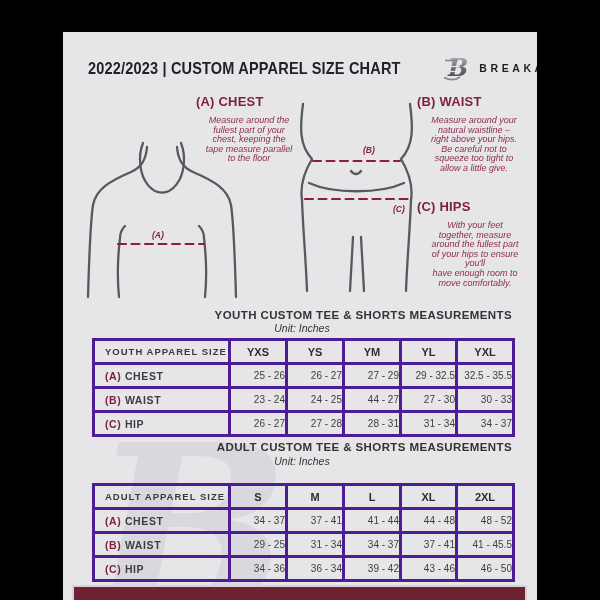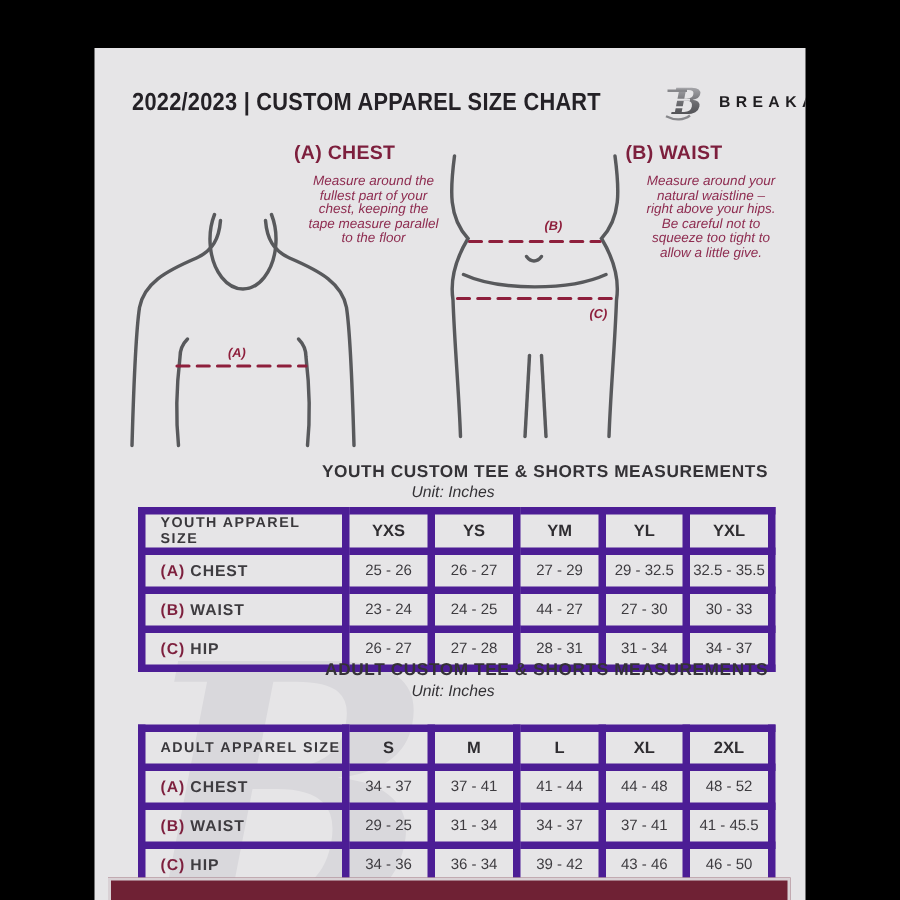--- a/index.html
+++ b/index.html
@@ -33,25 +33,25 @@
   .watermark{position:absolute;left:28px;top:398px;font-family:"DejaVu Serif",serif;
              font-weight:bold;font-style:italic;font-size:235px;line-height:200px;
              color:#d9d8dc;user-select:none;}
 
   
   .tbl-title{position:absolute;left:29px;width:420px;text-align:right;
              font-weight:bold;font-size:11.5px;letter-spacing:.4px;color:#343236;}
   .tbl-unit{position:absolute;left:29px;width:420px;text-align:center;
             font-style:italic;font-size:10.5px;color:#343236;}
   table.size{position:absolute;left:29px;width:420px;border-collapse:collapse;table-layout:fixed;}
-  table.size th,table.size td{border:5px solid #4c1d95;height:21px;padding:0;background:transparent;}
+  table.size th,table.size td{border:3px solid #4c1d95;height:21px;padding:0;background:transparent;}
   table.size th.szh{font-weight:bold;font-size:11px;color:#2f2d31;text-align:center;}
   table.size th.lblh{font-weight:600;font-size:9.5px;letter-spacing:1px;color:#3a383c;
                      text-align:left;padding-left:10px;}
-  table.size td.val{font-size:10px;color:#3e3c40;text-align:center;}
+  table.size td.val{font-size:10px;color:#3e3c40;text-align:right;}
   table.size td.rowlbl{text-align:left;padding-left:10px;font-size:10.5px;letter-spacing:.6px;}
   table.size td.rowlbl .pfx{font-weight:bold;color:#7d1f3d;}
   table.size td.rowlbl .nm{font-weight:600;color:#3e3c40;}
   .t-youth{top:306px;} .t-adult{top:451px;}
   .ti-youth{top:277px;} .un-youth{top:290px;}
   .ti-adult{top:409px;} .un-adult{top:423px;}
 
   
   .footer-bar{position:absolute;left:9px;top:553px;width:451px;height:36px;
               background:#6f2134;border:2px solid #d9d1d5;}
@@ -119,20 +119,30 @@
     </div>
     <div class="sec sec-b">
       <h3>(B) WAIST</h3>
       <p>Measure around your
 natural waistline –
 right above your hips.
 Be careful not to
 squeeze too tight to
 allow a little give.</p>
     </div>
+    <div class="sec sec-c">
+      <h3>(C) HIPS</h3>
+      <p>With your feet
+together, measure
+around the fullest part
+of your hips to ensure
+you'll
+have enough room to
+move comfortably.</p>
+    </div>
 
     <div class="watermark">B</div>
 
     <div class="tbl-title ti-youth">YOUTH CUSTOM TEE &amp; SHORTS MEASUREMENTS</div>
     <div class="tbl-unit un-youth">Unit: Inches</div>
     <table class="size t-youth">
         <colgroup>
           <col style="width: 136px;">
           <col style="width: 57px;">
           <col style="width: 57px;">

